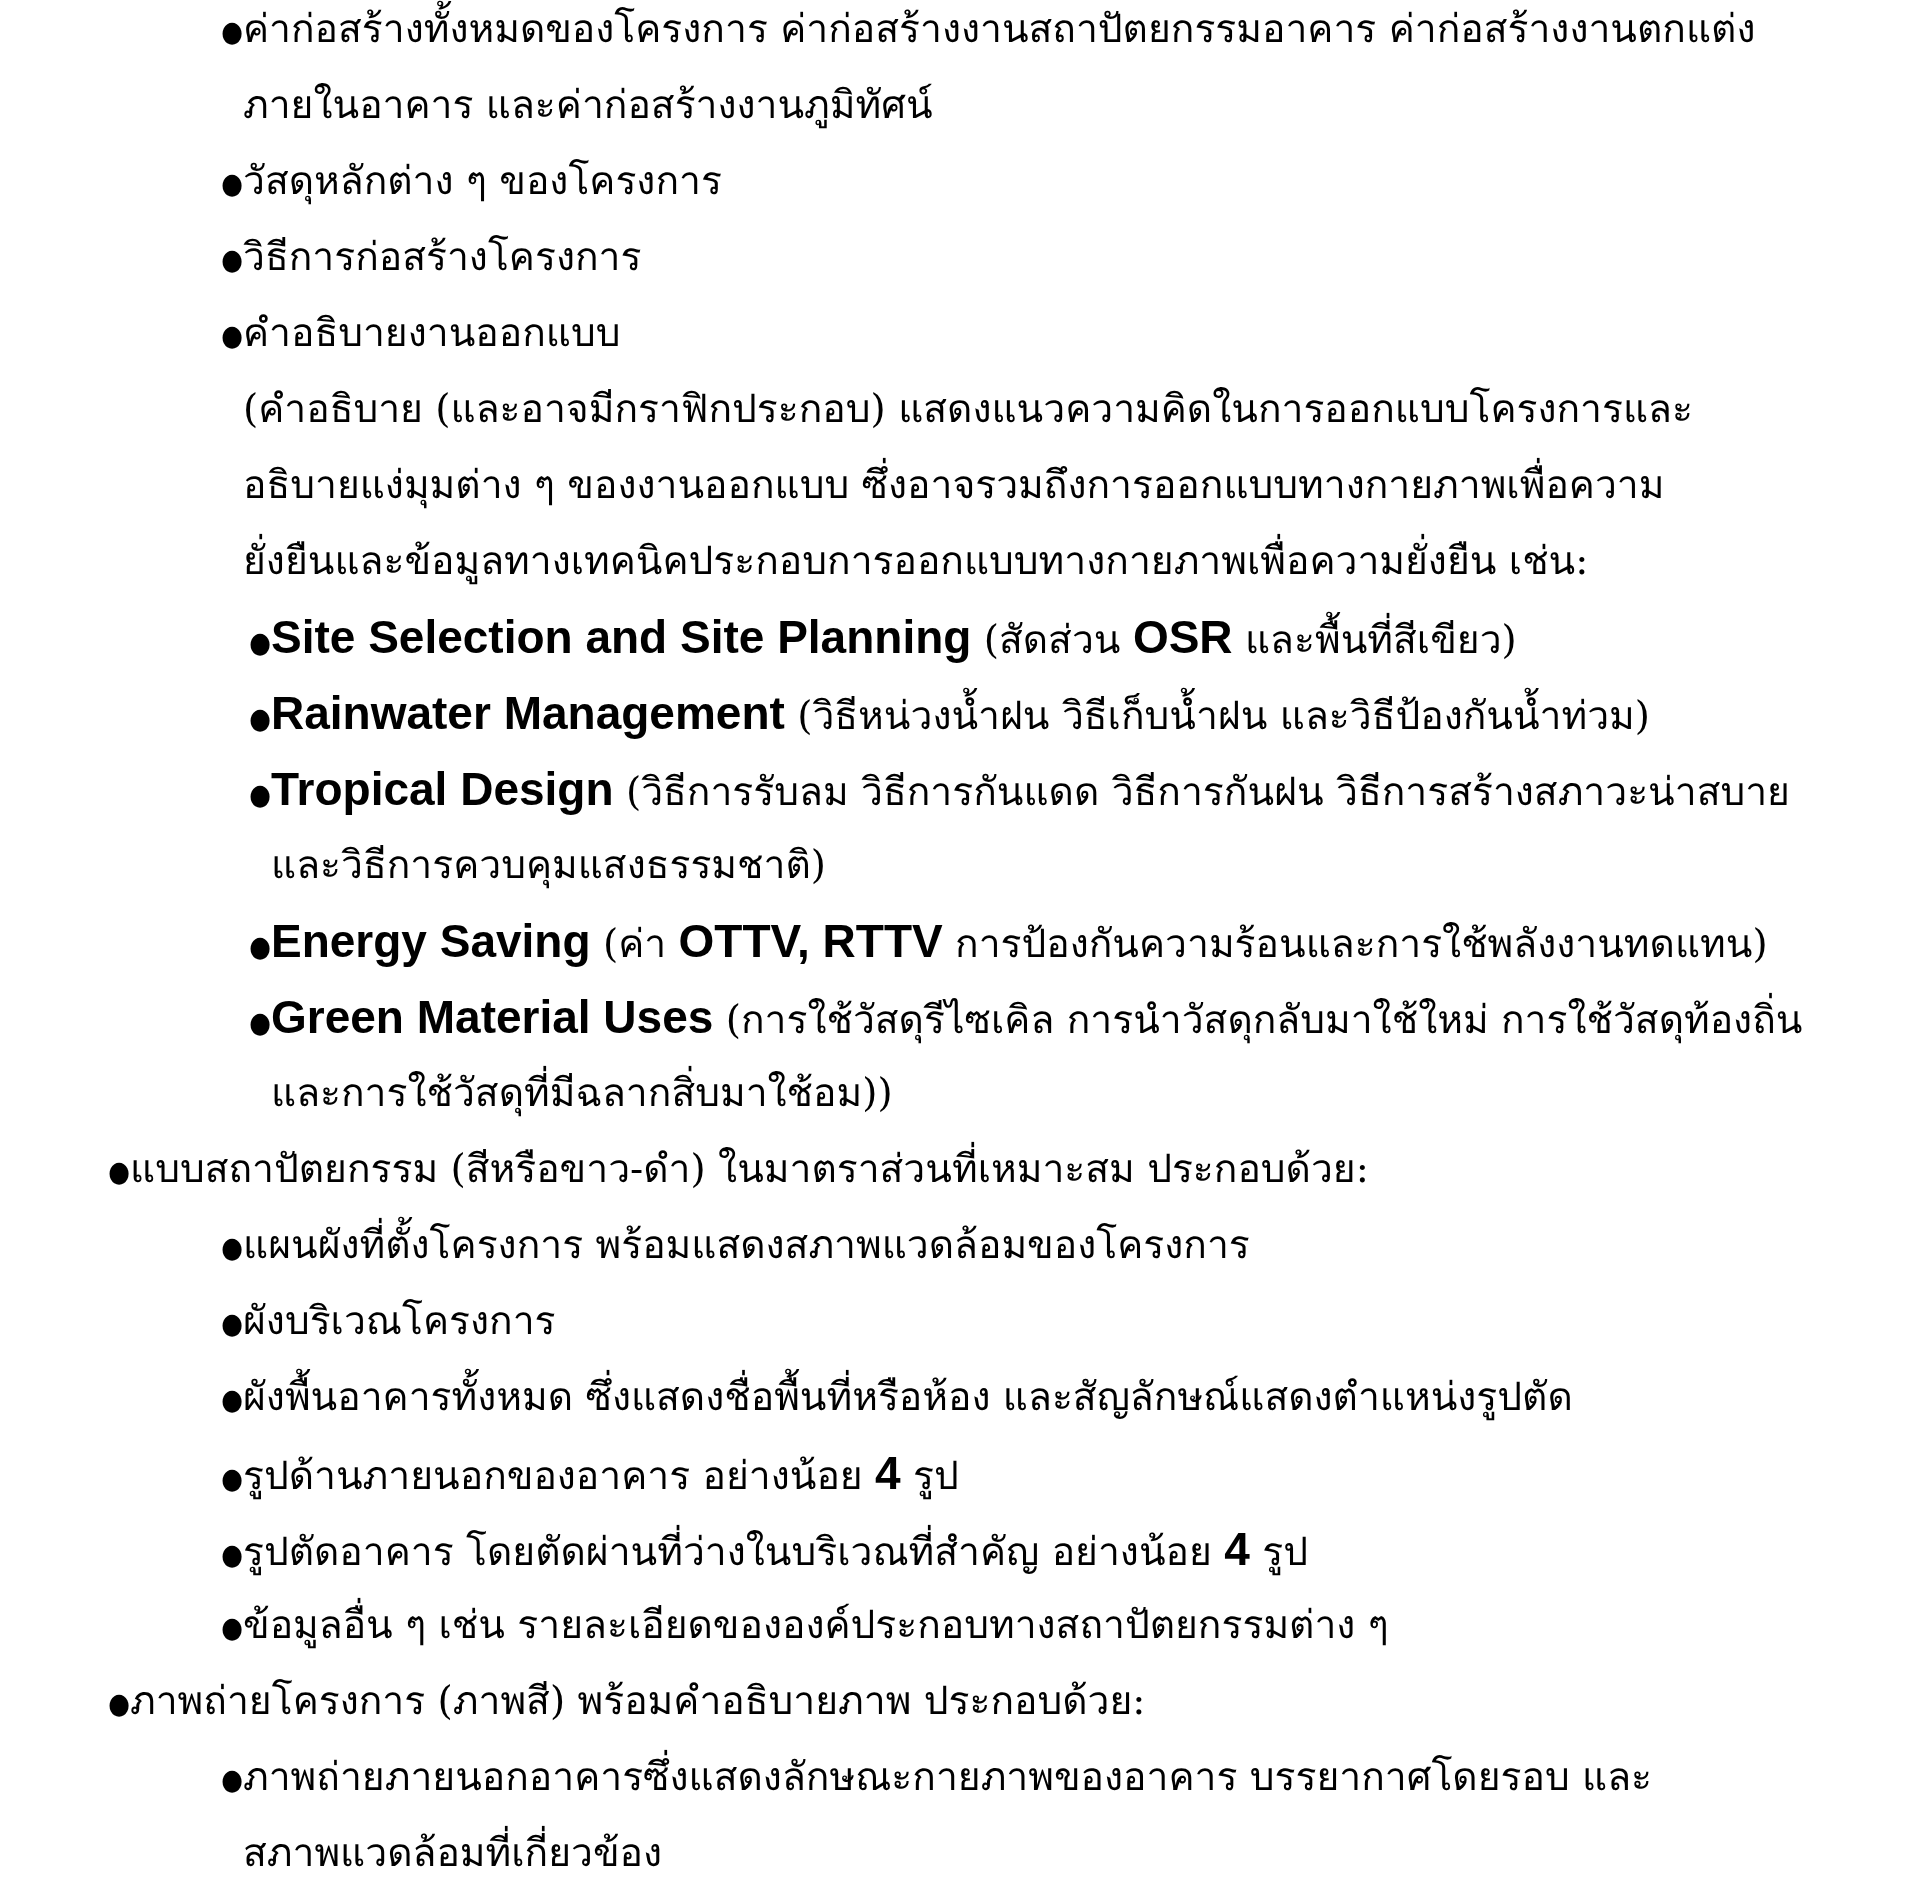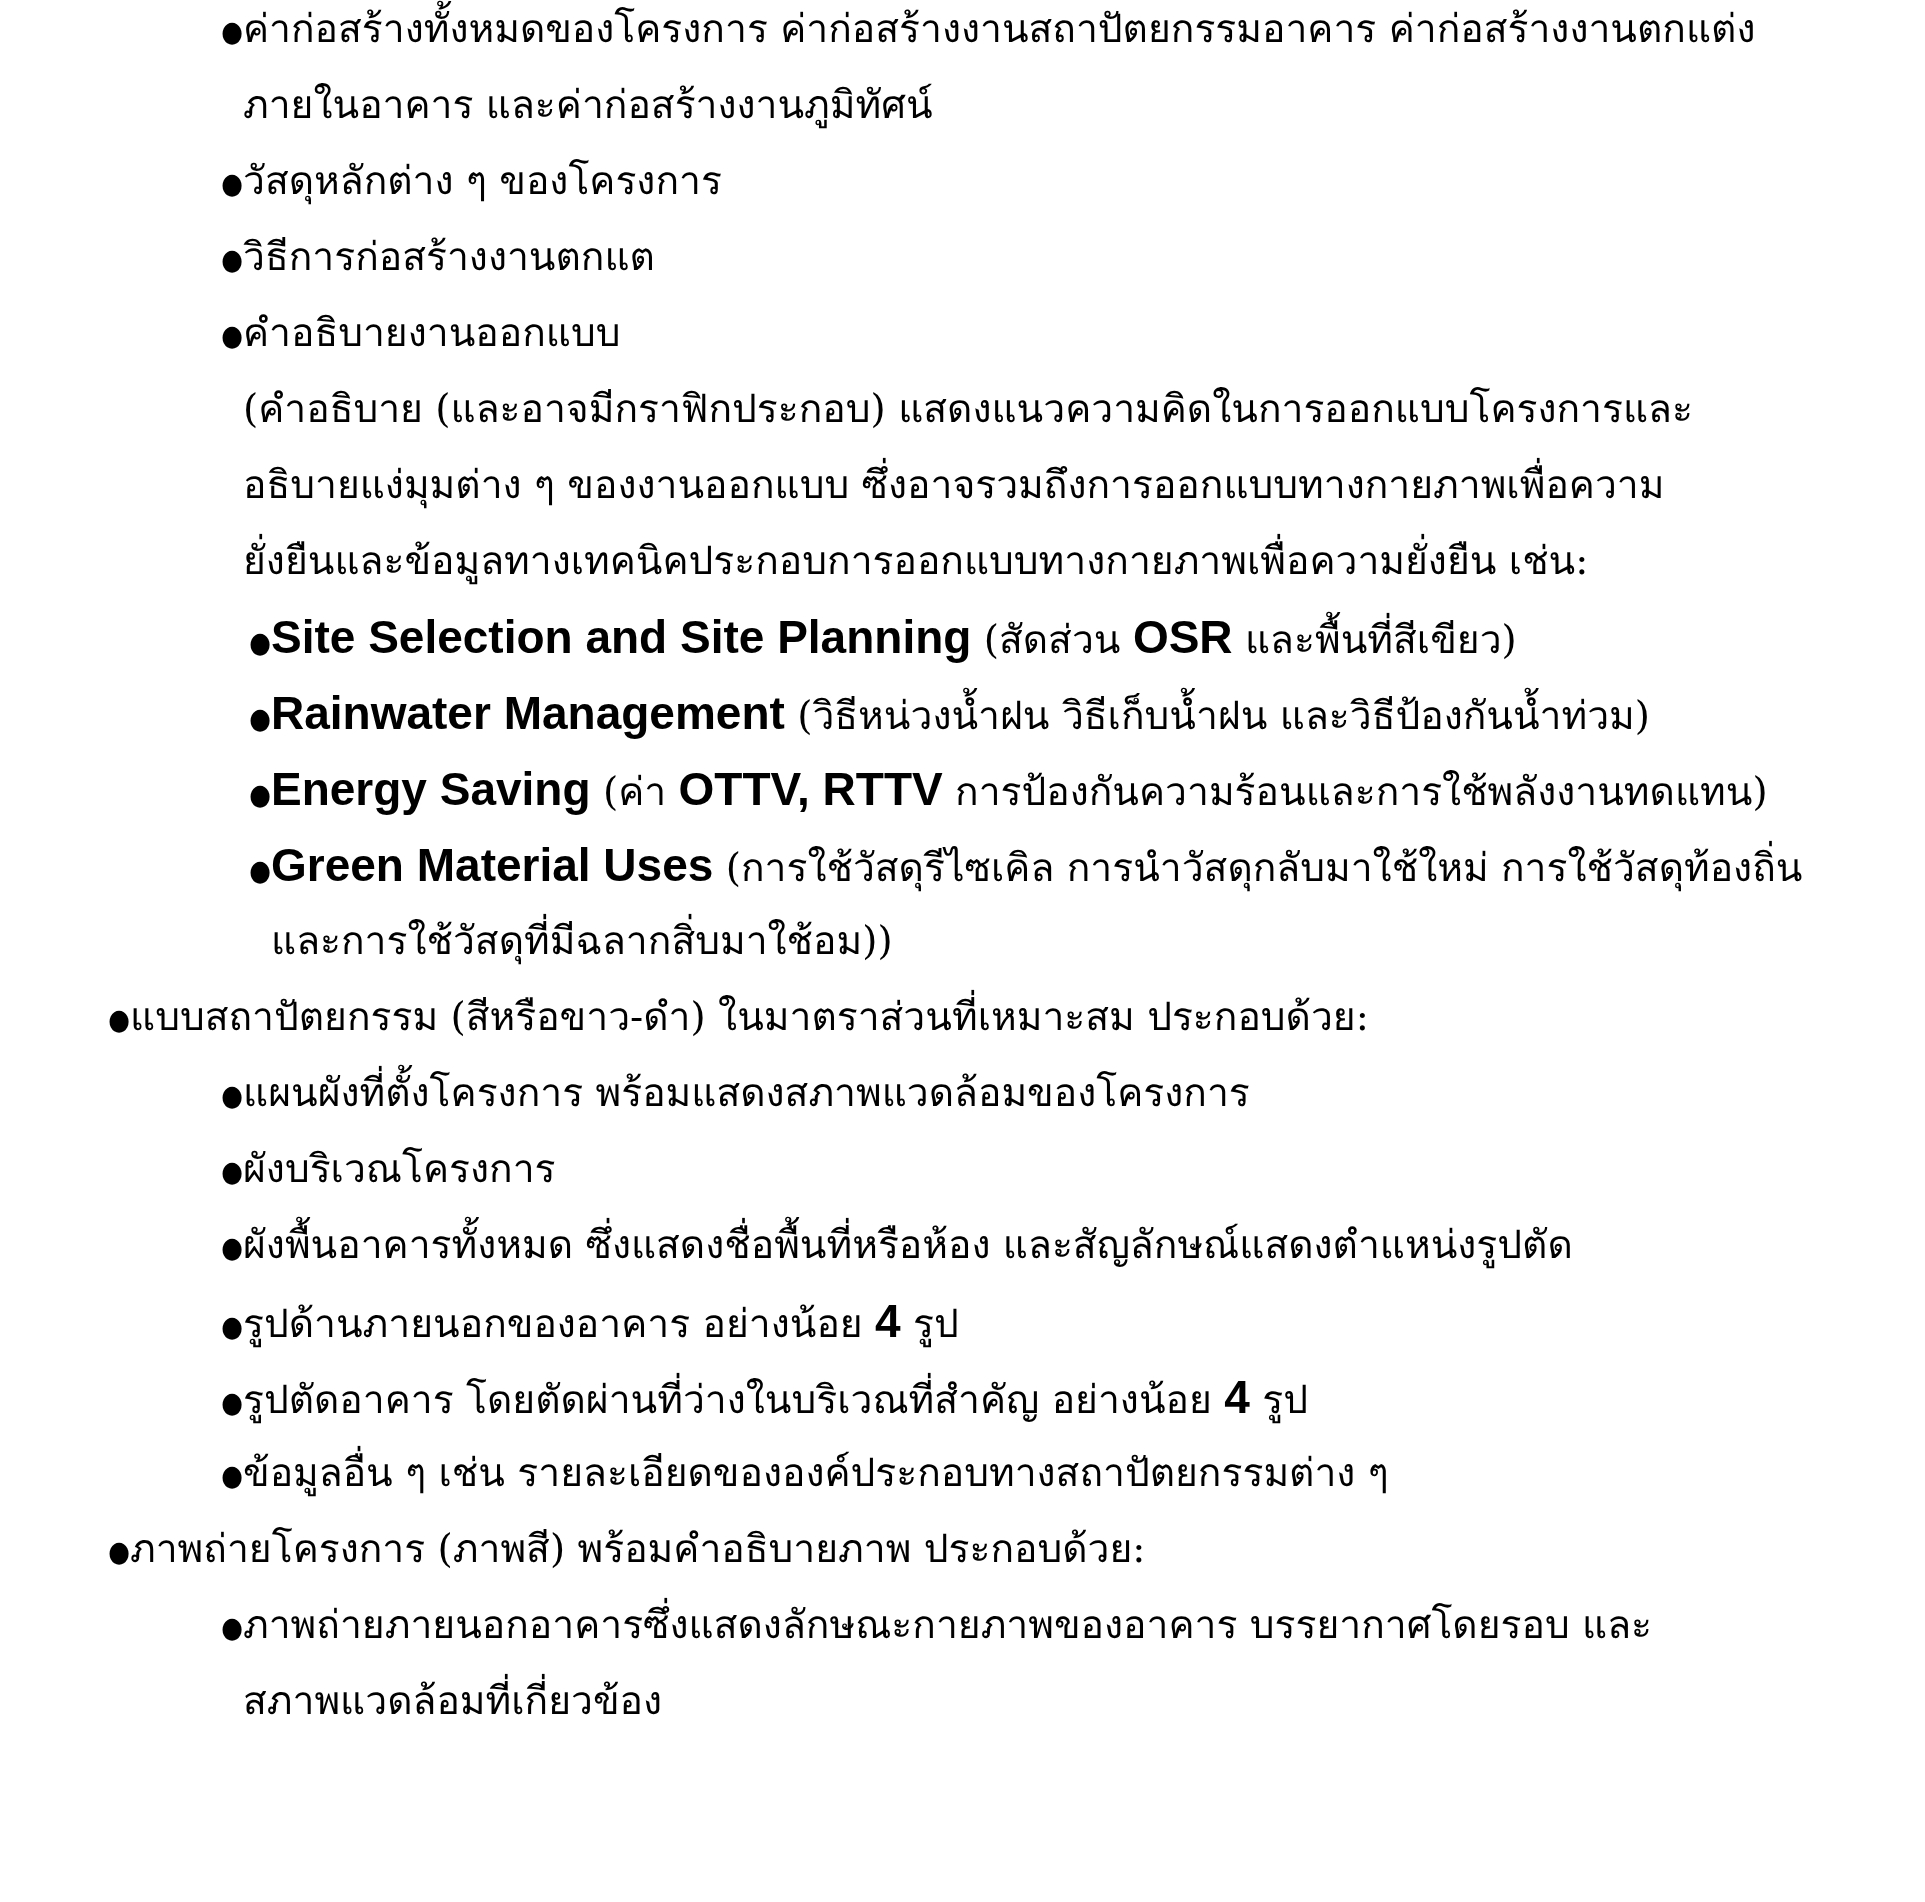--- a/index.html
+++ b/index.html
@@ -53,35 +53,39 @@
 <div class="page">
   <div class="doc">
       <div class="item l2">
         <div class="line first"><span class="bullet">●</span><span class="th">ค่าก่อสร้างทั้งหมดของโครงการ ค่าก่อสร้างงานสถาปัตยกรรมอาคาร ค่าก่อสร้างงานตกแต่ง</span></div>
         <div class="line cont"><span class="th">ภายในอาคาร และค่าก่อสร้างงานภูมิทัศน์</span></div>
       </div>
       <div class="item l2">
         <div class="line first"><span class="bullet">●</span><span class="th">วัสดุหลักต่าง ๆ ของโครงการ</span></div>
       </div>
       <div class="item l2">
-        <div class="line first"><span class="bullet">●</span><span class="th">วิธีการก่อสร้างงานตกแต</span></div>
+        <div class="line first"><span class="bullet">●</span><span class="th">วิธีการก่อสร้างโครงการ</span></div>
       </div>
       <div class="item l2">
         <div class="line first"><span class="bullet">●</span><span class="th">คำอธิบายงานออกแบบ</span></div>
       </div>
       <div class="item l2 nobullet">
         <div class="line first"><span class="th">(คำอธิบาย (และอาจมีกราฟิกประกอบ) แสดงแนวความคิดในการออกแบบโครงการและ</span></div>
         <div class="line cont"><span class="th">อธิบายแง่มุมต่าง ๆ ของงานออกแบบ ซึ่งอาจรวมถึงการออกแบบทางกายภาพเพื่อความ</span></div>
         <div class="line cont"><span class="th">ยั่งยืนและข้อมูลทางเทคนิคประกอบการออกแบบทางกายภาพเพื่อความยั่งยืน เช่น:</span></div>
       </div>
       <div class="item l3">
         <div class="line first"><span class="bullet">●</span><span class="en">Site Selection and Site Planning</span><span class="th"> (สัดส่วน </span><span class="en">OSR</span><span class="th"> และพื้นที่สีเขียว)</span></div>
       </div>
       <div class="item l3">
         <div class="line first"><span class="bullet">●</span><span class="en">Rainwater Management</span><span class="th"> (วิธีหน่วงน้ำฝน วิธีเก็บน้ำฝน และวิธีป้องกันน้ำท่วม)</span></div>
+      </div>
+      <div class="item l3">
+        <div class="line first"><span class="bullet">●</span><span class="en">Tropical Design</span><span class="th"> (วิธีการรับลม วิธีการกันแดด วิธีการกันฝน วิธีการสร้างสภาวะน่าสบาย</span></div>
+        <div class="line cont"><span class="th">และวิธีการควบคุมแสงธรรมชาติ)</span></div>
       </div>
       <div class="item l3">
         <div class="line first"><span class="bullet">●</span><span class="en">Energy Saving</span><span class="th"> (ค่า </span><span class="en">OTTV, RTTV</span><span class="th"> การป้องกันความร้อนและการใช้พลังงานทดแทน)</span></div>
       </div>
       <div class="item l3">
         <div class="line first"><span class="bullet">●</span><span class="en">Green Material Uses</span><span class="th"> (การใช้วัสดุรีไซเคิล การนำวัสดุกลับมาใช้ใหม่ การใช้วัสดุท้องถิ่น</span></div>
         <div class="line cont"><span class="th">และการใช้วัสดุที่มีฉลากสิ่บมาใช้อม))</span></div>
       </div>
       <div class="item l1">
         <div class="line first"><span class="bullet">●</span><span class="th">แบบสถาปัตยกรรม (สีหรือขาว-ดำ) ในมาตราส่วนที่เหมาะสม ประกอบด้วย:</span></div>

